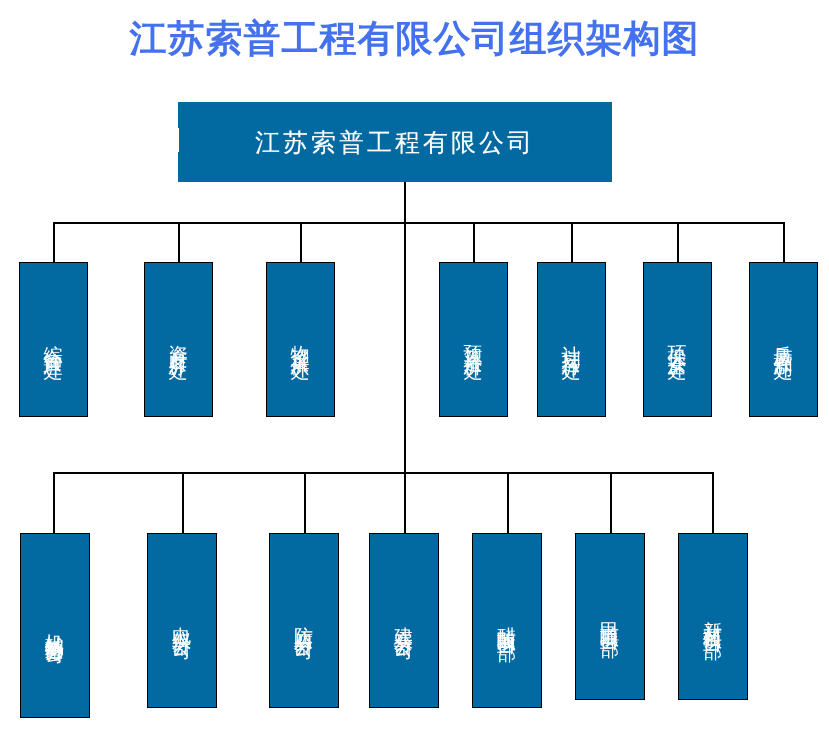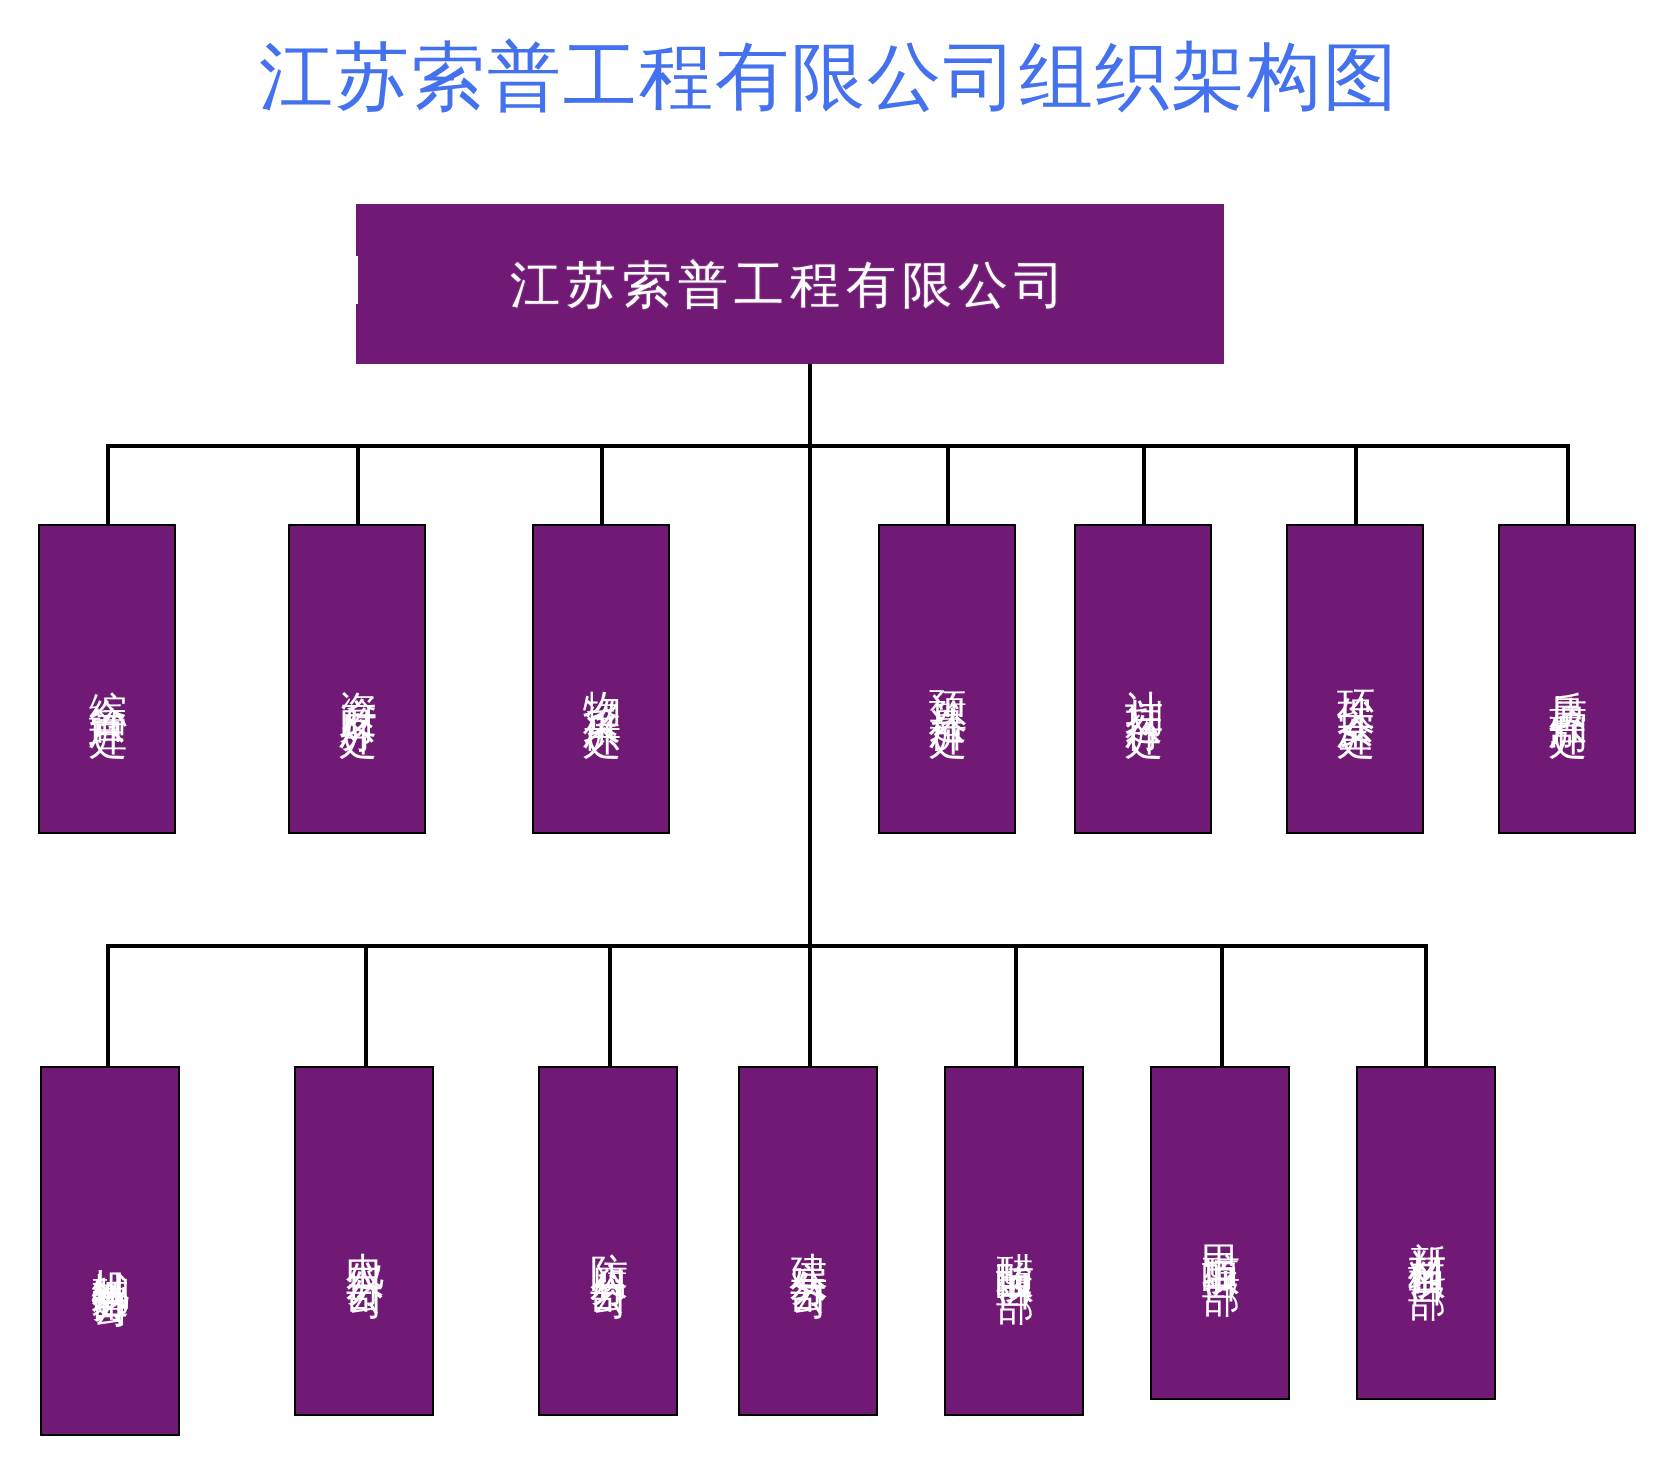--- a/index.html
+++ b/index.html
@@ -18,31 +18,31 @@
     overflow: hidden;
   }
   
   #chart-title {
     position: absolute;
     left: 0;
     top: 14px;
     width: 829px;
     text-align: center;
     font-family: "DejaVu Sans", "Liberation Sans", sans-serif;
-    font-weight: normal;
+    font-weight: bold;
     font-size: 37px;
     letter-spacing: 1px;
     color: #4472EE;
     white-space: nowrap;
   }
   
   .node {
     position: absolute;
     box-sizing: border-box;
-    background: #701a75;
+    background: #0369a1;
     border: 1.5px solid #000000;
     color: #ffffff;
     display: flex;
     align-items: center;
     justify-content: center;
   }
   .node-root {
     border: none;
     font-size: 25px;
     letter-spacing: 3px;

